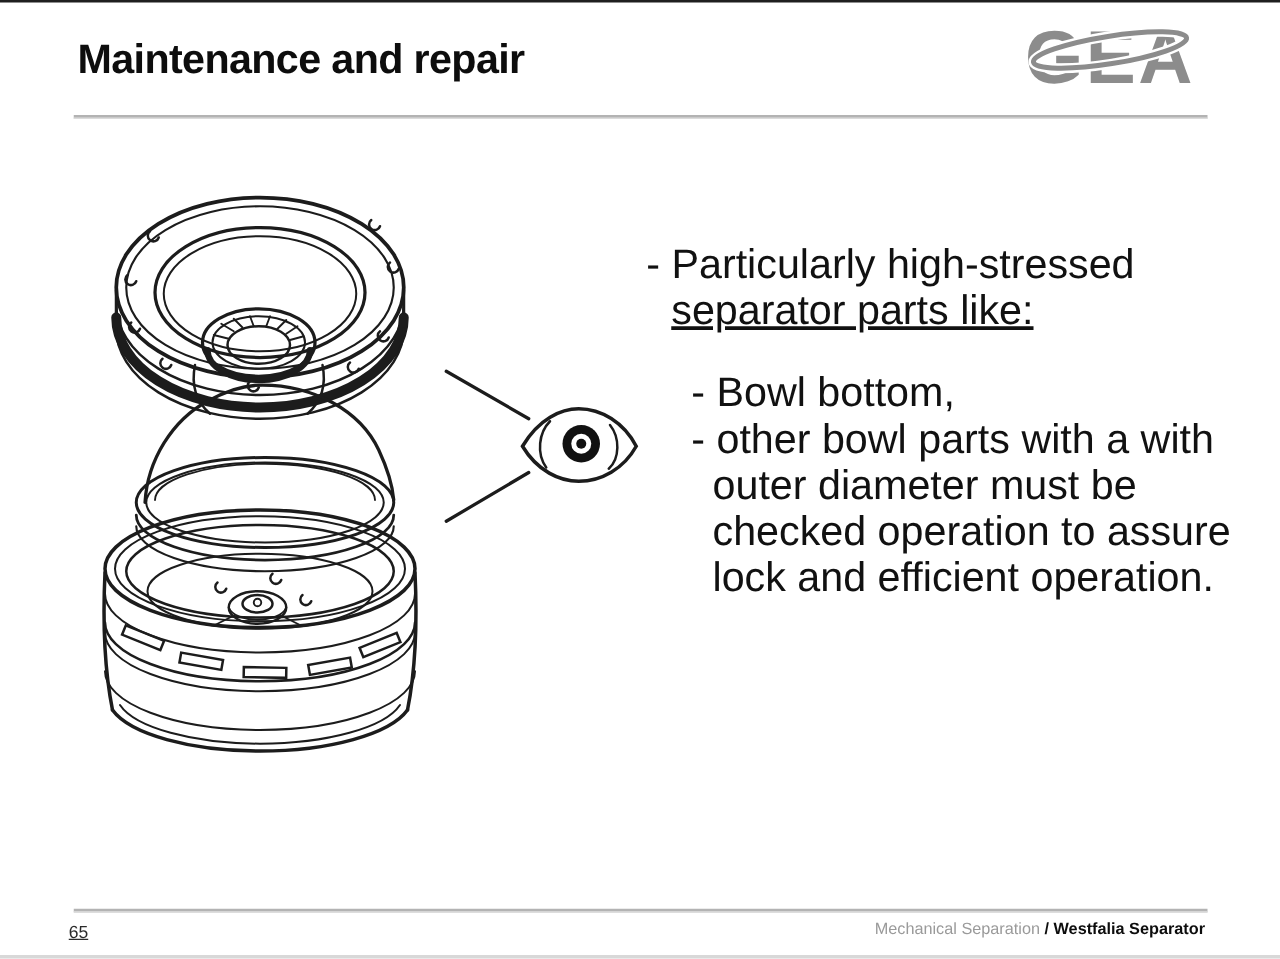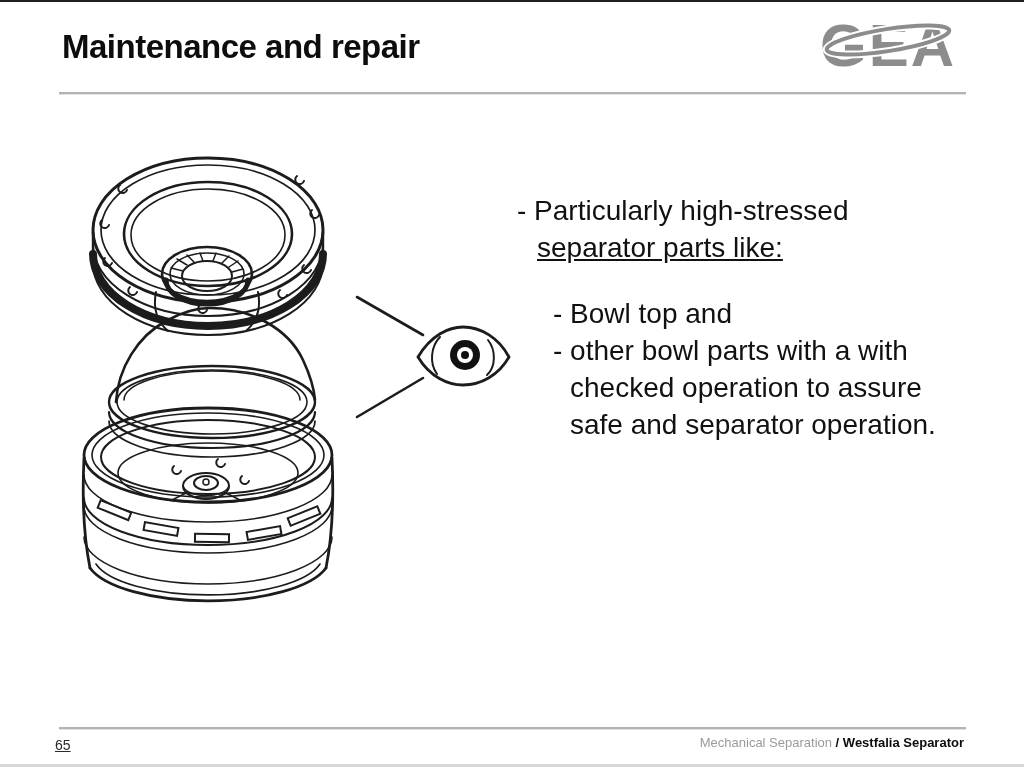--- a/index.html
+++ b/index.html
@@ -14,21 +14,21 @@
     position:absolute;left:62px;top:28px;margin:0;
     font-size:33px;font-weight:bold;letter-spacing:-0.5px;color:#0d0d0d;
   }
   .logo-svg{position:absolute;left:814px;top:10px;width:156px;height:68px;}
   .rule{position:absolute;left:59px;width:907px;height:2px;background:#b3b3b3;border-bottom:1px solid #e2e2e2;}
   .rule-top{top:92px;}
   .rule-bottom{top:727px;}
   .drawing-svg{position:absolute;left:60px;top:140px;width:480px;height:500px;}
   .bullets{
     position:absolute;left:517px;top:192px;width:470px;
-    font-size:28px;line-height:37px;color:#111111;
+    font-size:33px;line-height:37px;color:#111111;
   }
   .tline{white-space:nowrap;min-height:37px;}
   .ind-0{padding-left:0;}
   .ind-1{padding-left:20px;text-decoration:underline;}
   .ind-2{padding-left:36px;}
   .ind-3{padding-left:53px;}
   .blank{min-height:29px;}
   .page-number{
     position:absolute;left:55px;top:737px;font-size:14px;color:#2a2a2a;text-decoration:underline;
   }
@@ -159,24 +159,25 @@
       <circle cx="405" cy="215" r="15" fill="#111111" stroke="none"></circle>
       <circle cx="405" cy="215" r="8" fill="#ffffff" stroke="none"></circle>
       <circle cx="405" cy="215" r="4" fill="#111111" stroke="none"></circle>
     </g>
   </svg>
 
   <div class="bullets" id="bullets">
       <div class="tline ind-0">- Particularly high-stressed</div>
       <div class="tline ind-1">separator parts like:</div>
       <div class="tline ind-0 blank"></div>
-      <div class="tline ind-2">- Bowl top and</div>
+      <div class="tline ind-2">- Bowl bottom,</div>
       <div class="tline ind-2">- other bowl parts with a with</div>
+      <div class="tline ind-3">outer diameter must be</div>
       <div class="tline ind-3">checked operation to assure</div>
-      <div class="tline ind-3">safe and separator operation.</div>
+      <div class="tline ind-3">lock and efficient operation.</div>
     </div>
 
   <div class="rule rule-bottom"></div>
 
   <div class="page-number">65</div>
 
   <div class="footer-right">
     <span class="footer-gray">Mechanical Separation </span><span class="footer-slash footer-bold">/</span><span class="footer-bold"> Westfalia Separator</span>
   </div>
 

